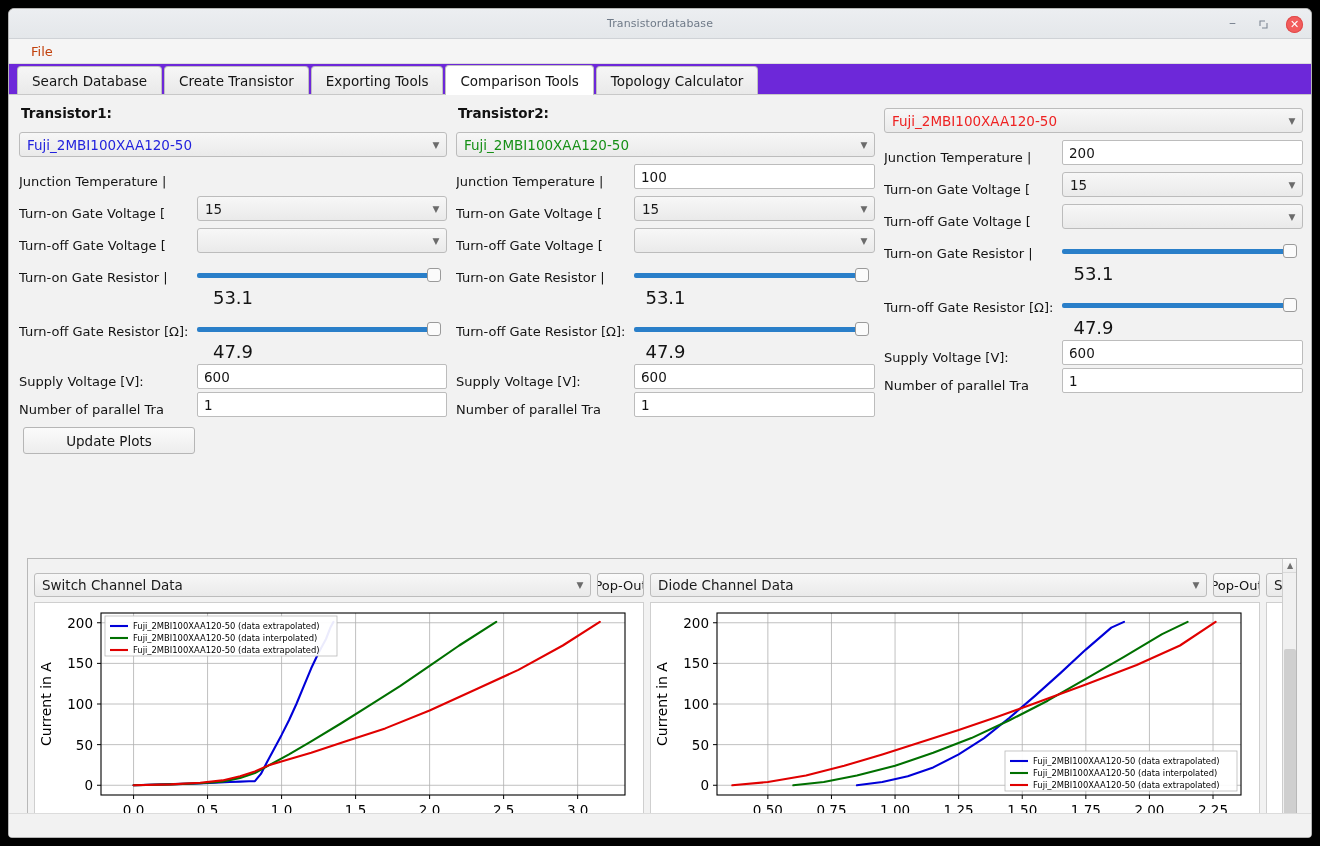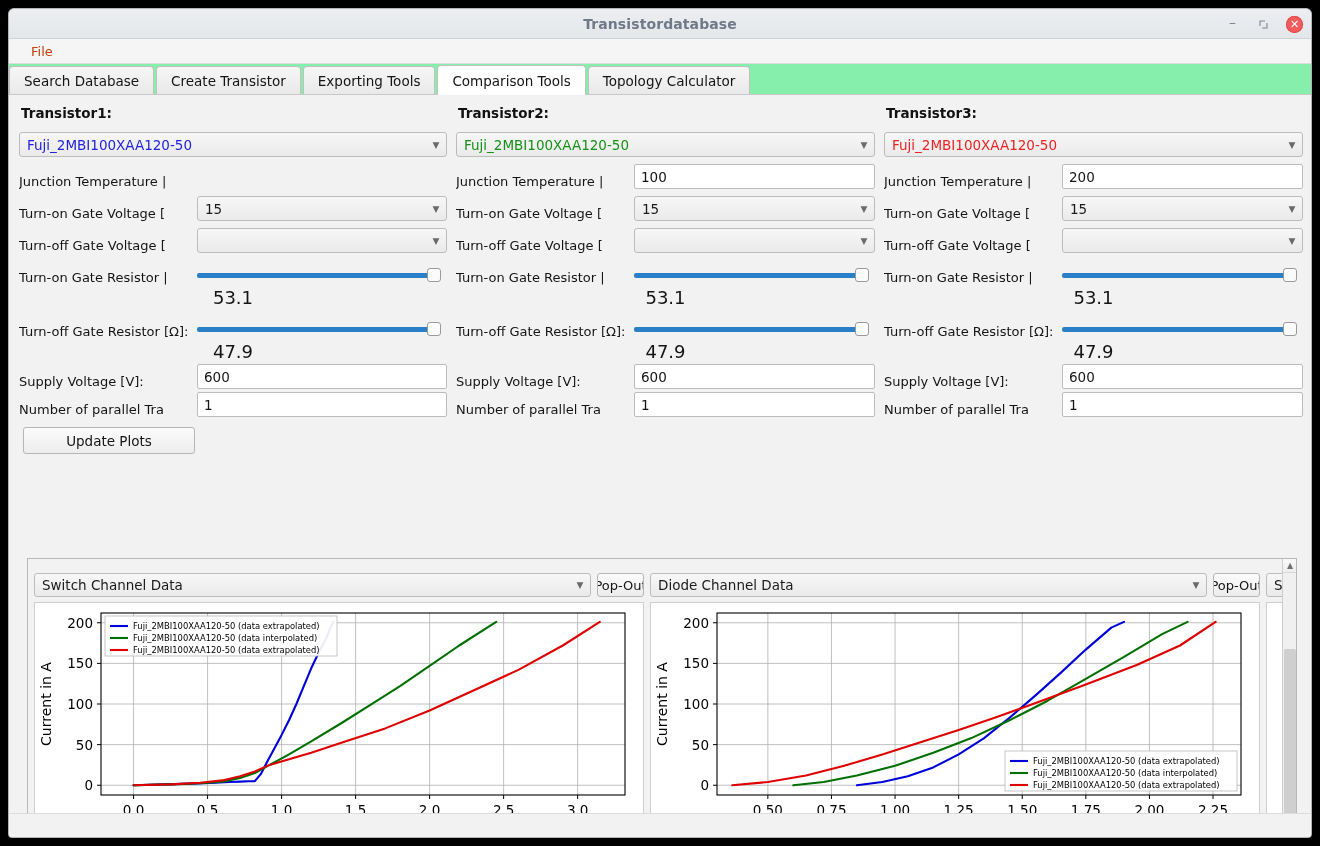--- a/index.html
+++ b/index.html
@@ -27,23 +27,23 @@
     background: linear-gradient(#eceef1, #e4e7ea);
     border-bottom: 1px solid #cfd2d6;
     border-radius: 5px 5px 0 0;
     display: flex;
     align-items: center;
     justify-content: center;
     position: relative;
     flex: none;
   }
   .titlebar .title {
-    font-size: 14px;
+    font-size: 11px;
     color: #6f7a88;
-    font-weight: bold;
+    font-weight: normal;
     letter-spacing: .1px;
   }
   .wincontrols {
     position: absolute;
     right: 8px; top: 0;
     height: 30px;
     display: flex;
     align-items: center;
     gap: 14px;
   }
@@ -76,24 +76,24 @@
   }
   .menubar .mi {
     font-size: 13px;
     color: #c2410c;
     padding: 2px 6px;
     cursor: default;
   }
   
   .tabbar {
     height: 31px;
-    background: #86efac;
+    background: #6d28d9;
     display: flex;
     align-items: flex-end;
-    padding-left: 0;
+    padding-left: 8px;
     border-bottom: 1px solid #c8c8c8;
     flex: none;
   }
   .tab {
     height: 28px;
     padding: 0 14px;
     display: flex;
     align-items: center;
     font-size: 13.5px;
     color: #141414;
@@ -506,21 +506,20 @@
 
         <div class="row" style="height:26px">
           <div class="lbl">Number of parallel Tra</div>
           <div class="ctl">
               <div class="input">1</div>
             </div>
         </div>
       </div>
 
       <div class="col">
-        <div class="col-title">Transistor3:</div>
 
         <div class="row">
           <div class="ctl">
             <div class="combo full t3">
               <span class="txt">Fuji_2MBI100XAA120-50</span>
               <span class="arrow">▼</span>
             </div>
           </div>
         </div>
 

